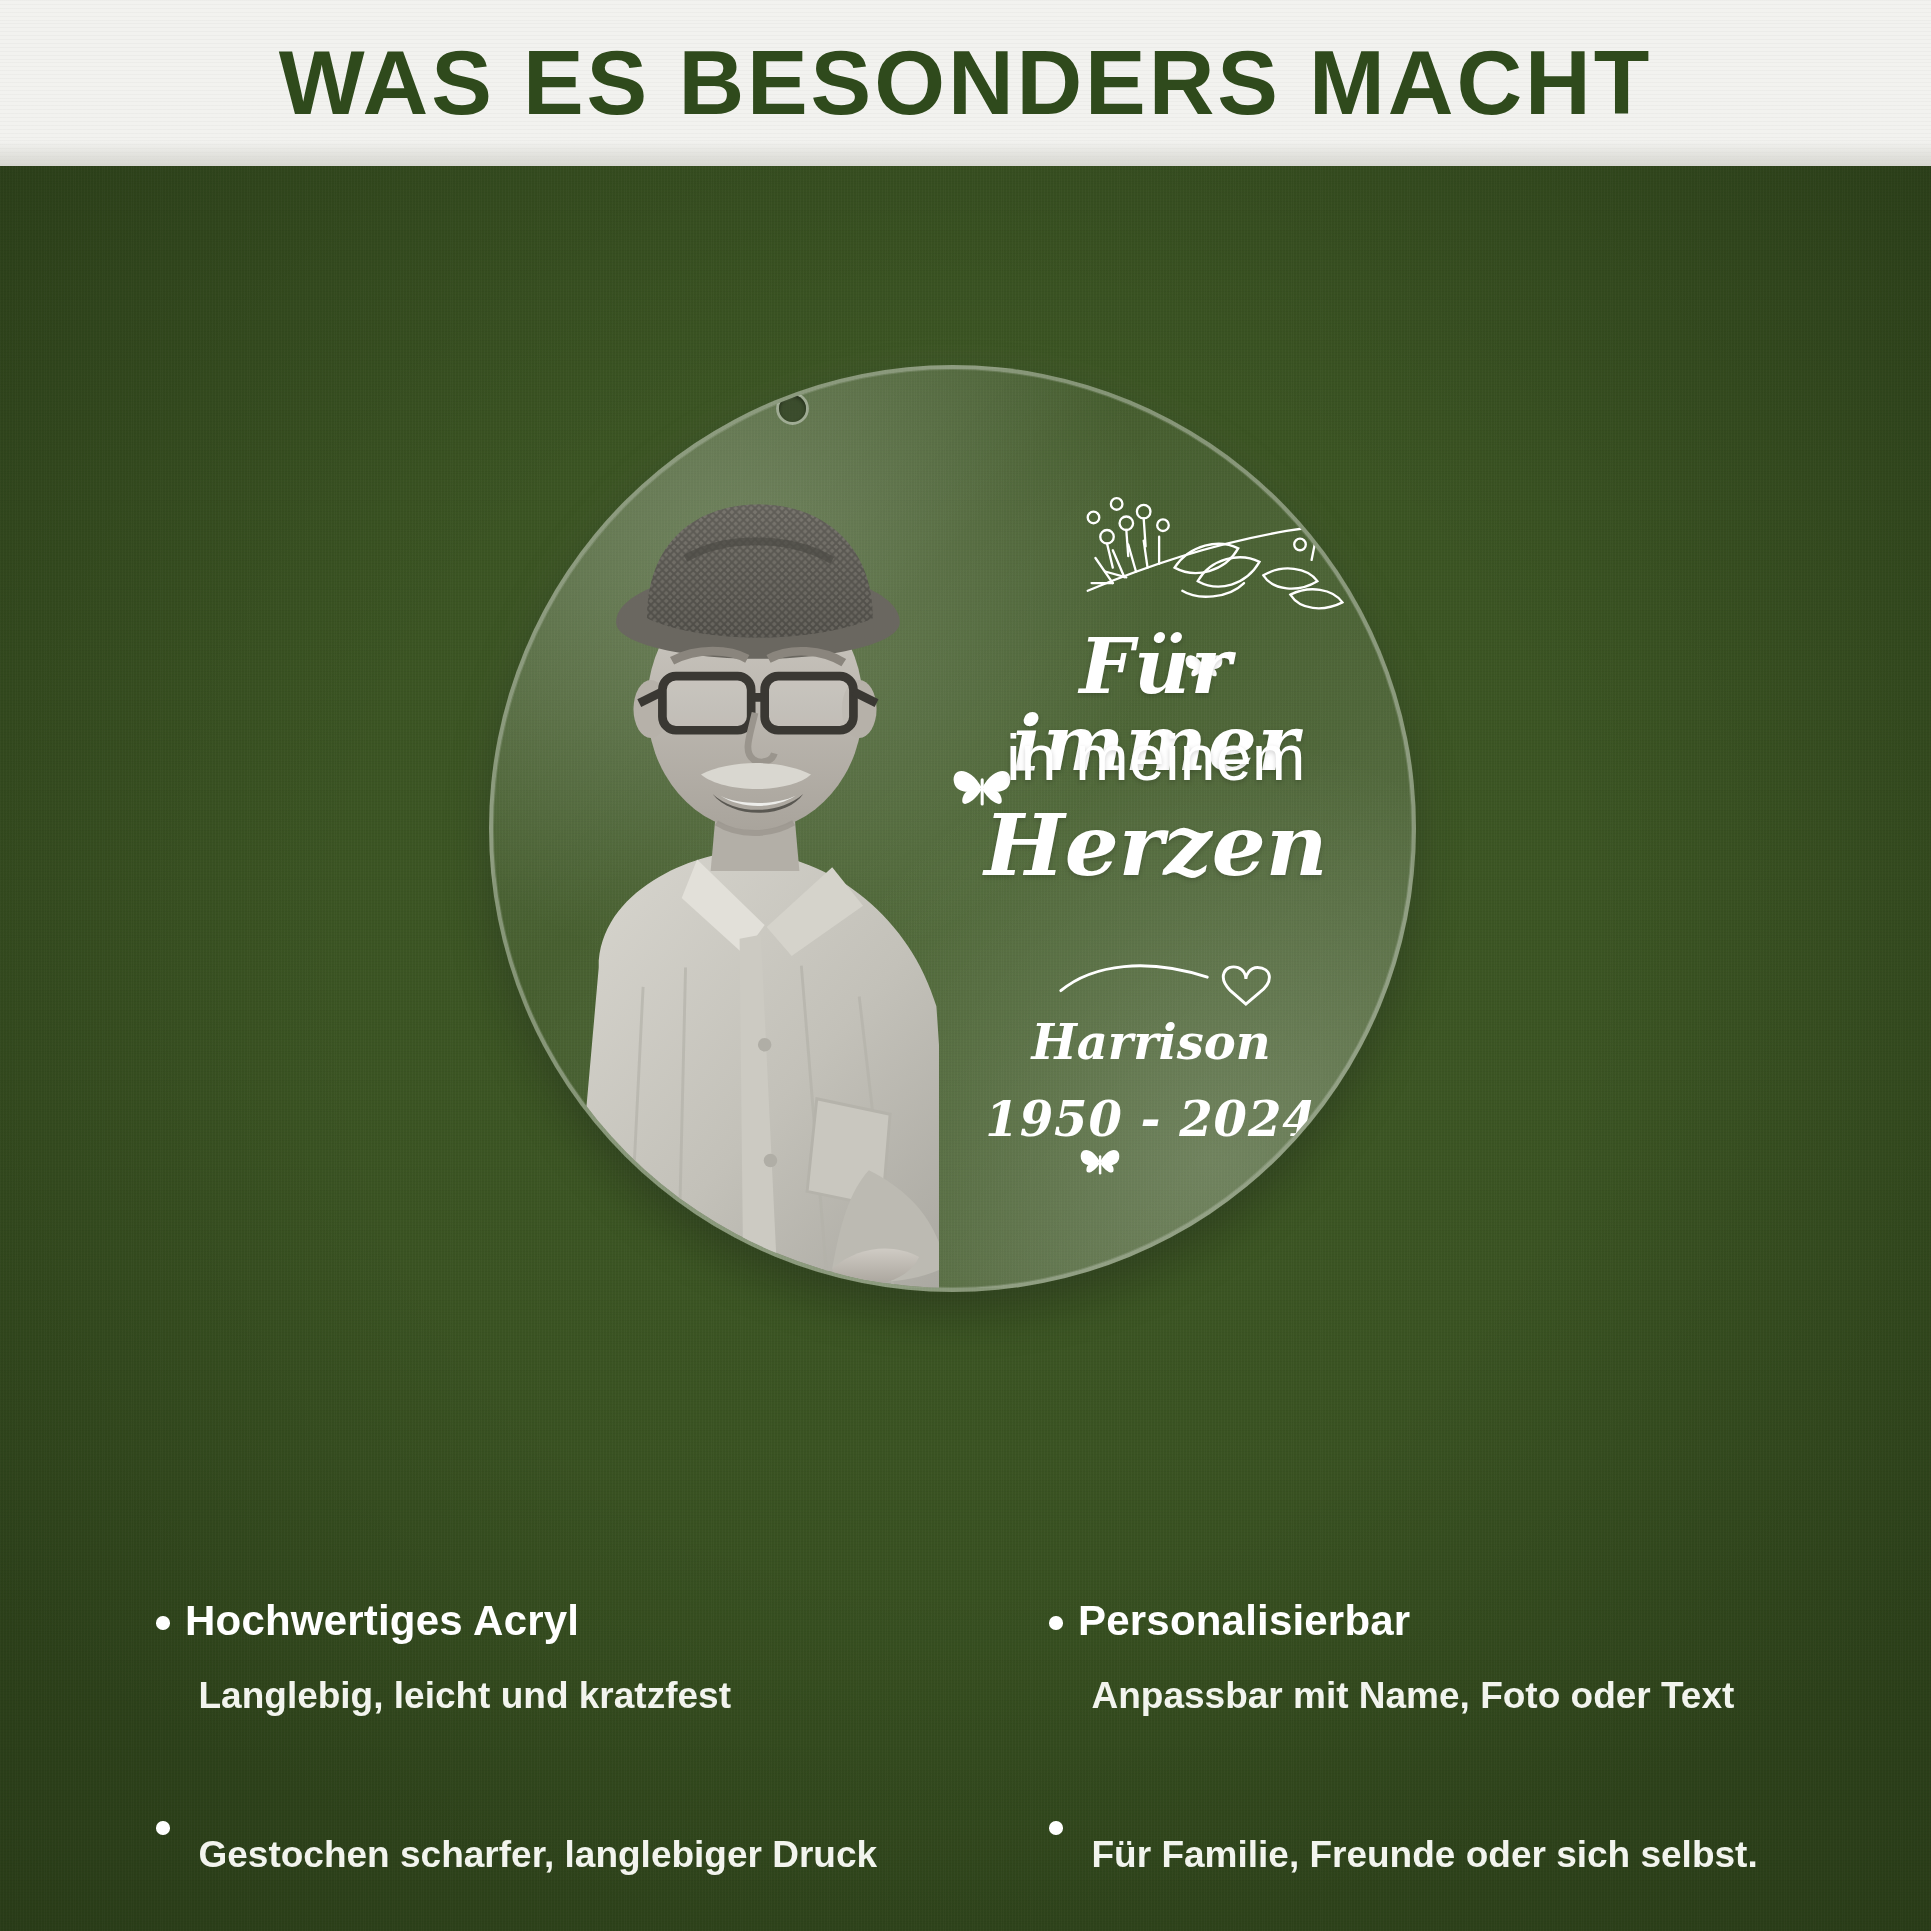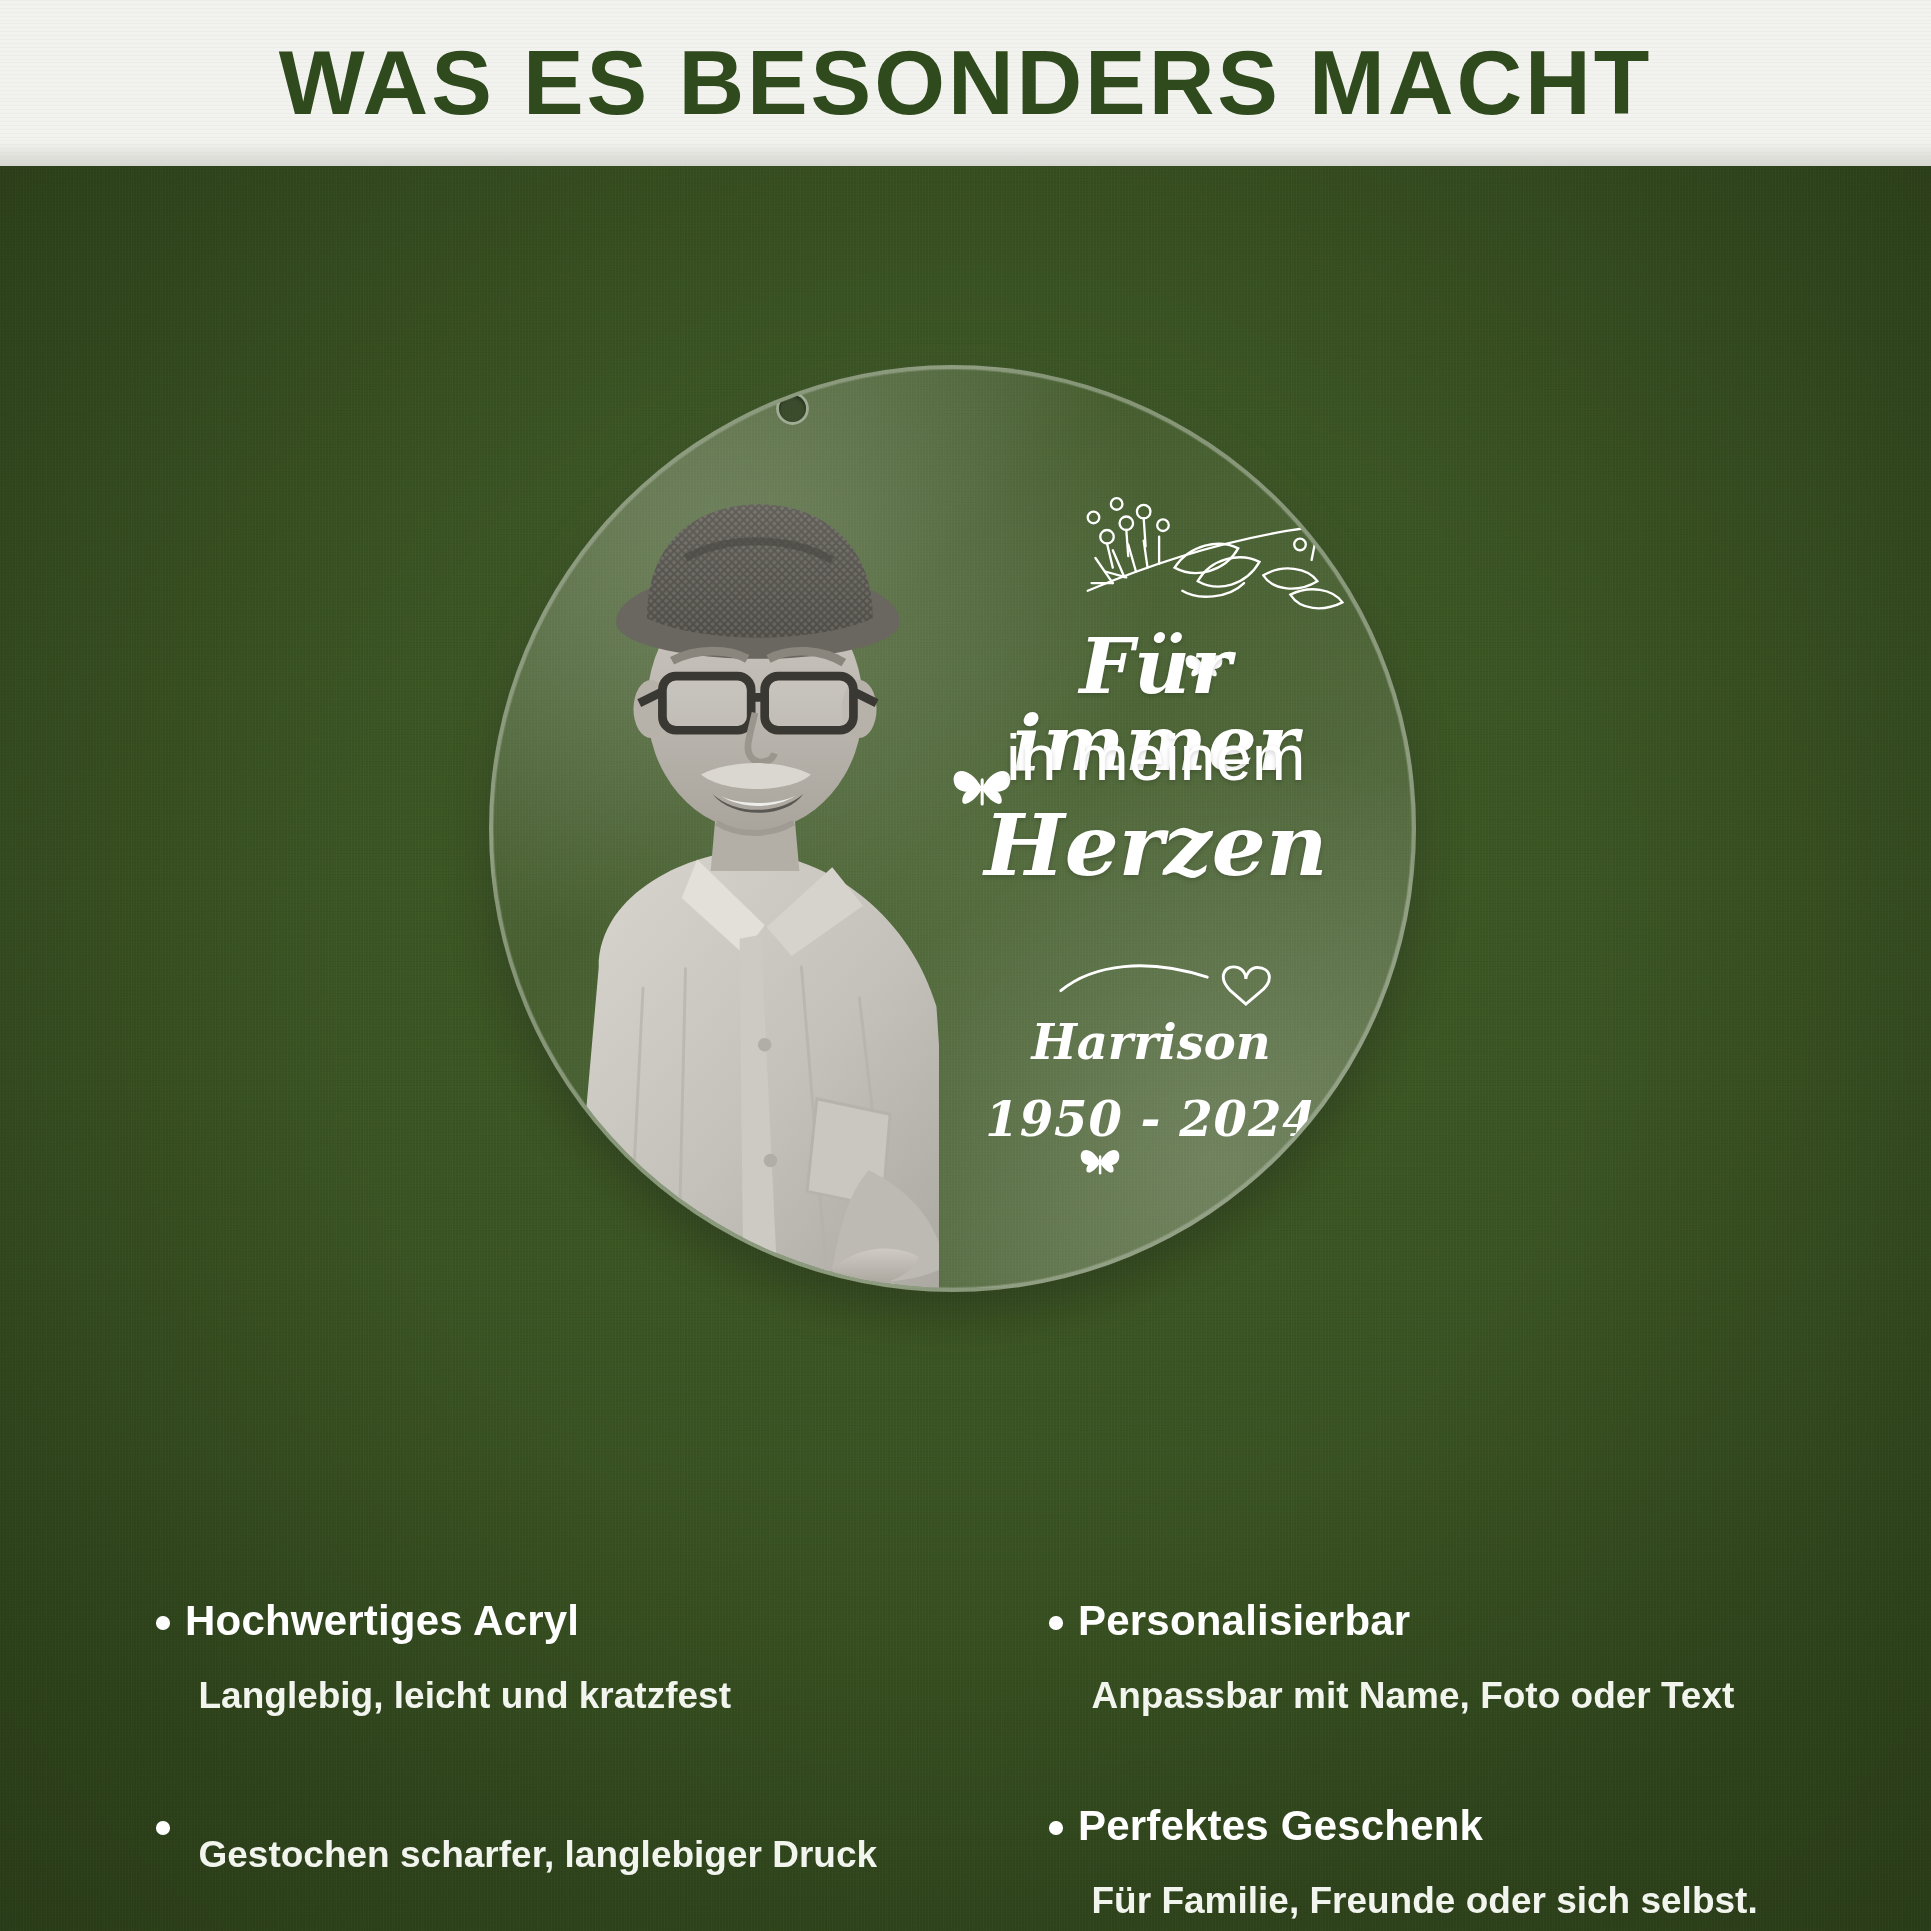--- a/index.html
+++ b/index.html
@@ -443,20 +443,19 @@
         <div class="f-sub">Anpassbar mit Name, Foto oder Text</div>
       </div>
 
       <div class="feature">
         <span class="dot"></span>
         <div class="f-sub">Gestochen scharfer, langlebiger Druck</div>
       </div>
 
       <div class="feature">
         <span class="dot"></span>
-        <div class="f-title">Perfektes Geschenk</div>
         <div class="f-sub">Für Familie, Freunde oder sich selbst.</div>
       </div>
 
     </div>
   </div>
 </div>
 
 
 </body></html>

